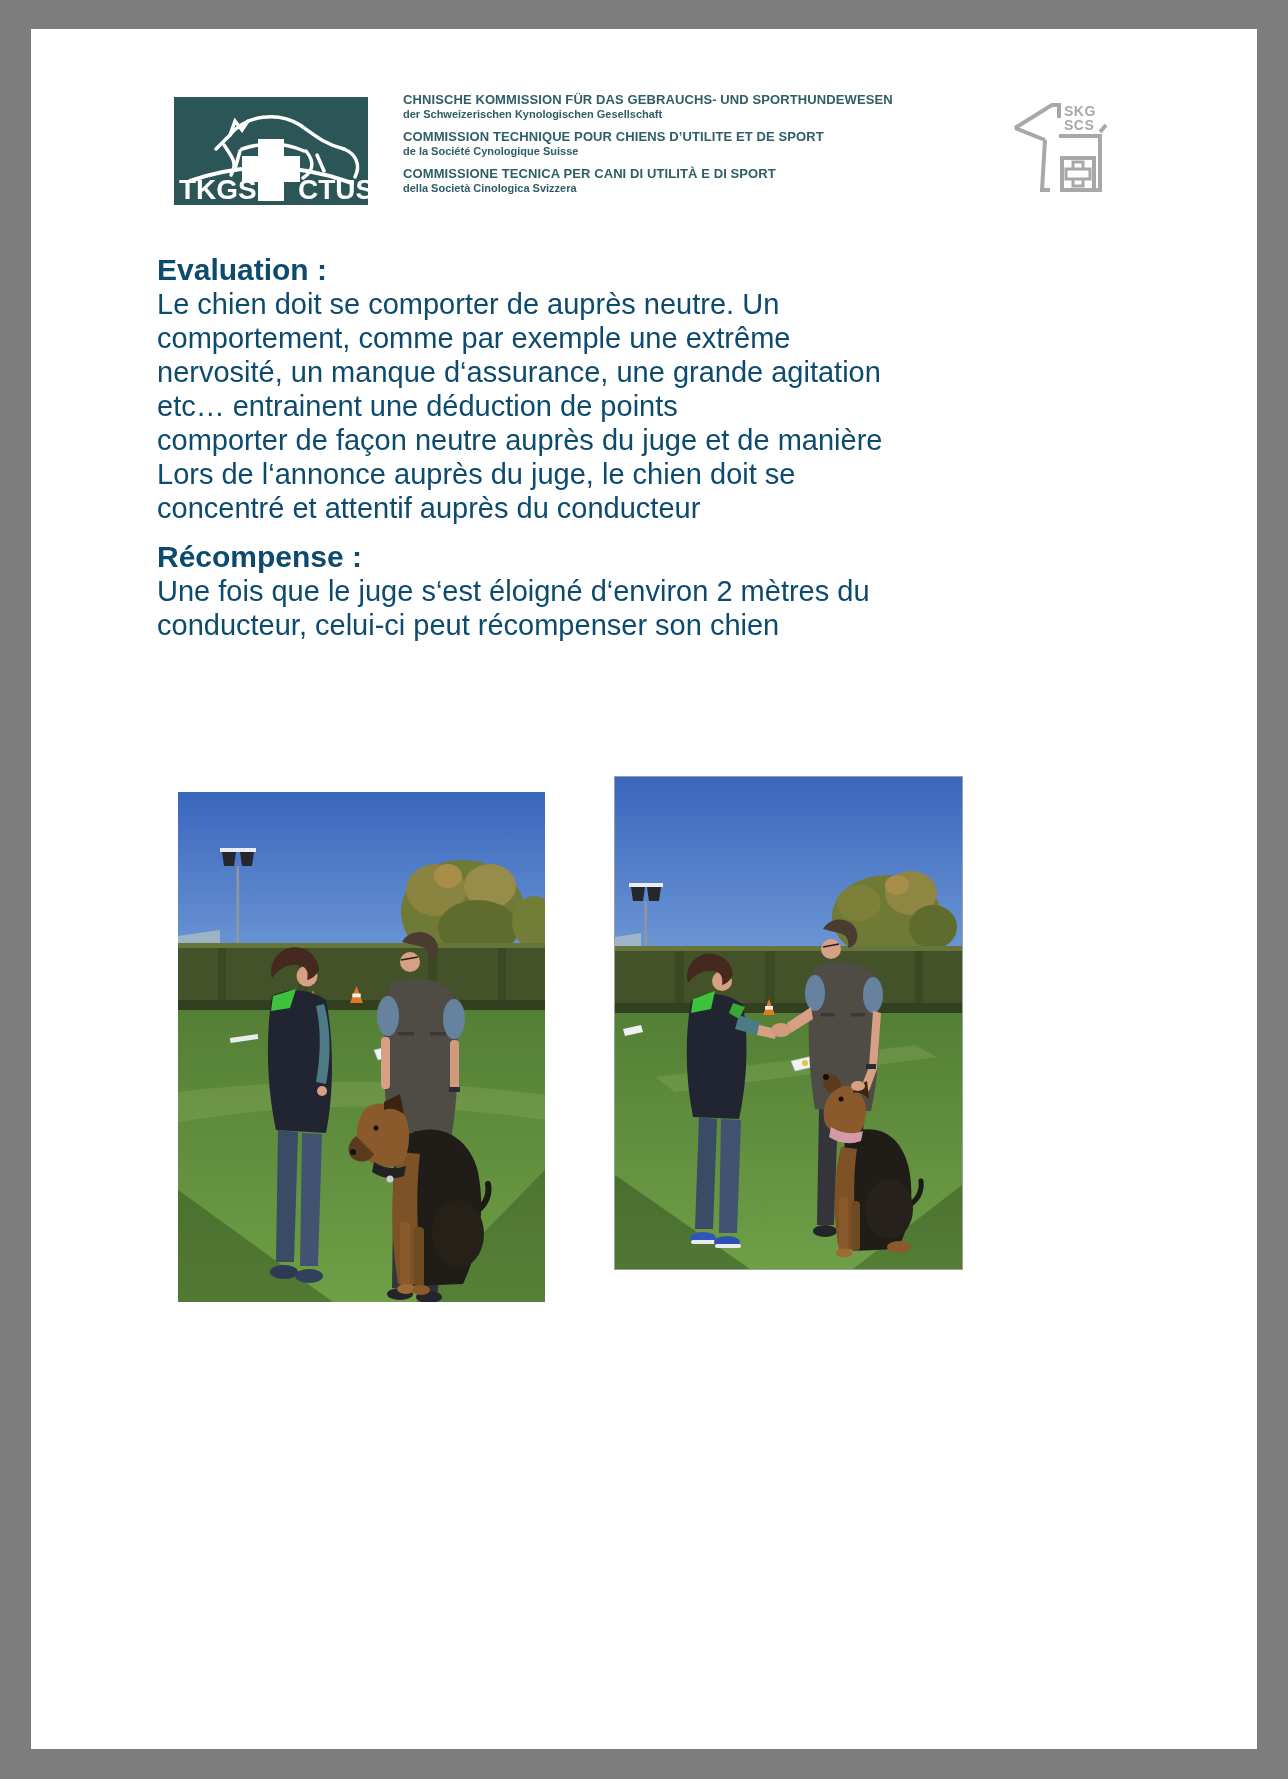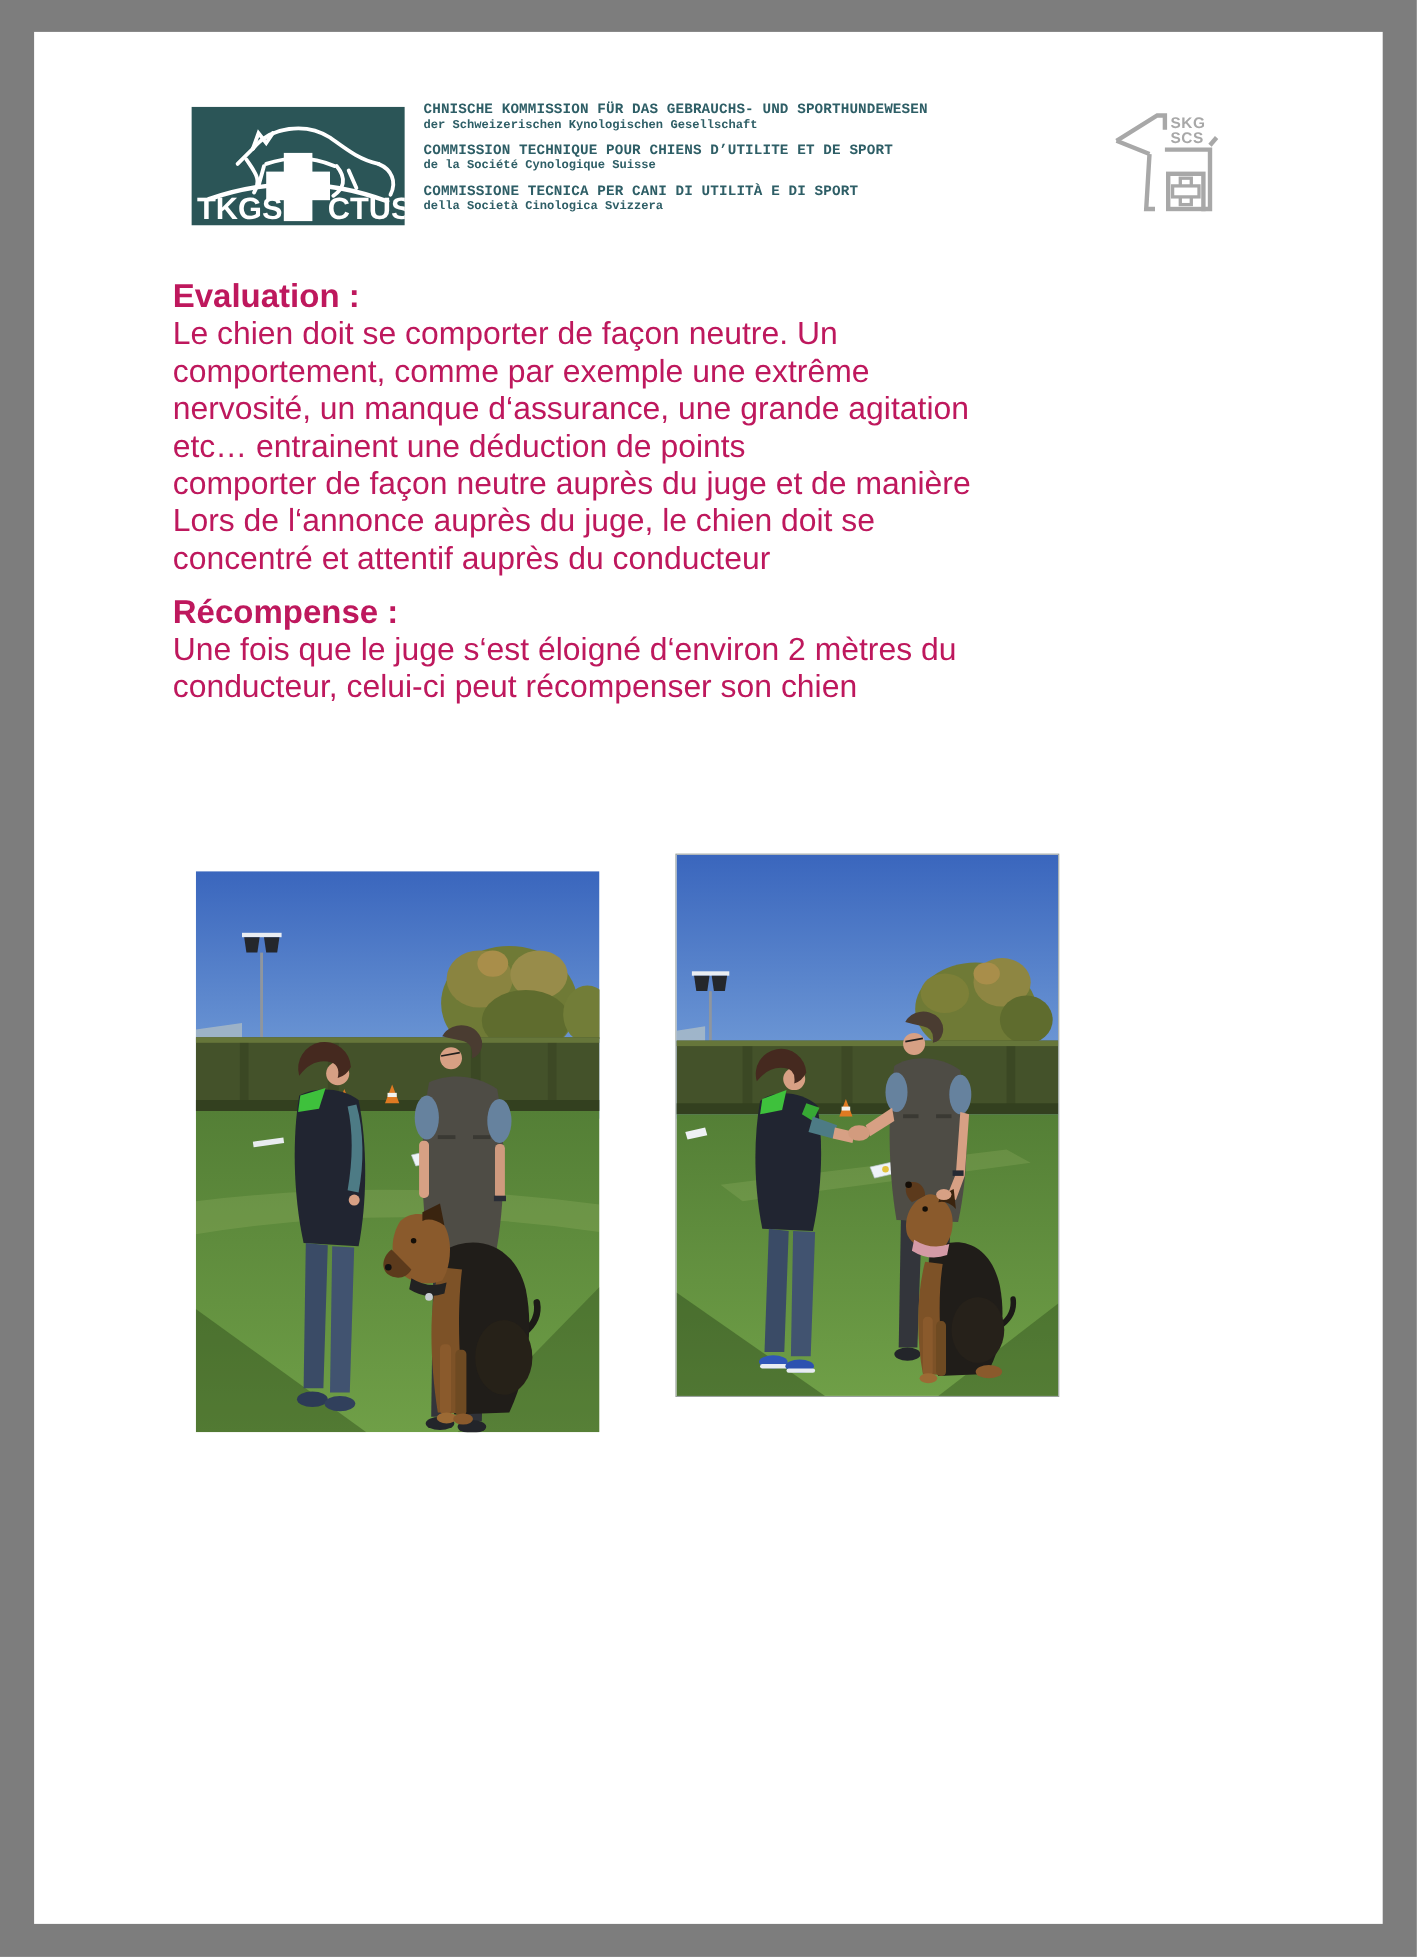--- a/index.html
+++ b/index.html
@@ -8,29 +8,29 @@
     background:#7d7d7d;
     font-family:"Liberation Sans",sans-serif;
     position:relative;
   }
   .page{
     position:absolute;left:31px;top:29px;width:1226px;height:1720px;
     background:#ffffff;
   }
   
   .logo-box{position:absolute;left:143px;top:68px;width:194px;height:76px;}
-  .orgs{position:absolute;left:354px;top:63px;width:640px;font-family:Liberation Mono, monospace;}
+  .orgs{position:absolute;left:372px;top:63px;width:640px;}
   .org{margin-bottom:9px;}
   .org .t{font-weight:bold;font-size:13px;line-height:15px;color:#2e5e66;letter-spacing:0.1px;}
   .org .s{font-weight:bold;font-size:11px;line-height:12px;color:#2e5e66;margin-top:1px;}
   .skg{position:absolute;left:981px;top:71px;width:96px;height:96px;}
   
   .bodytext{
     position:absolute;left:126px;top:224px;width:910px;
-    color:#be185d;font-size:29px;line-height:34px;
+    color:#0c4a6e;font-size:29px;line-height:34px;
   }
   .bodytext .hd{font-weight:bold;font-size:30px;line-height:34px;margin:0;}
   .bodytext .hd2{margin-top:15px;}
   .bodytext .ln{white-space:nowrap;}
   
   .photo1{position:absolute;left:147px;top:763px;width:367px;height:510px;}
   .photo2{position:absolute;left:583px;top:747px;width:347px;height:492px;border:1px solid #9aa29e;}
   .photo1 svg,.photo2 svg{display:block;}
   
   .tkgs-text{font-family:"Liberation Sans",sans-serif;font-weight:bold;font-size:28px;fill:#ffffff;}
@@ -104,21 +104,21 @@
         <rect x="61" y="62" width="10" height="24"></rect>
         <rect x="54" y="69" width="24" height="10"></rect>
       </g>
       <text class="skg-text" x="52" y="16">SKG</text>
       <text class="skg-text" x="52" y="30">SCS</text>
     </svg>
   </div>
 
   <div class="bodytext">
     <div class="hd">Evaluation :</div>
-    <div class="ln">Le chien doit se comporter de façon neutre. Un</div>
+    <div class="ln">Le chien doit se comporter de auprès neutre. Un</div>
     <div class="ln">comportement, comme par exemple une extrême</div>
     <div class="ln">nervosité, un manque d‘assurance, une grande agitation</div>
     <div class="ln">etc… entrainent une déduction de points</div>
     <div class="ln">comporter de façon neutre auprès du juge et de manière</div>
     <div class="ln">Lors de l‘annonce auprès du juge, le chien doit se</div>
     <div class="ln">concentré et attentif auprès du conducteur</div>
     <div class="hd hd2">Récompense :</div>
     <div class="ln">Une fois que le juge s‘est éloigné d‘environ 2 mètres du</div>
     <div class="ln">conducteur, celui-ci peut récompenser son chien</div>
   </div>

